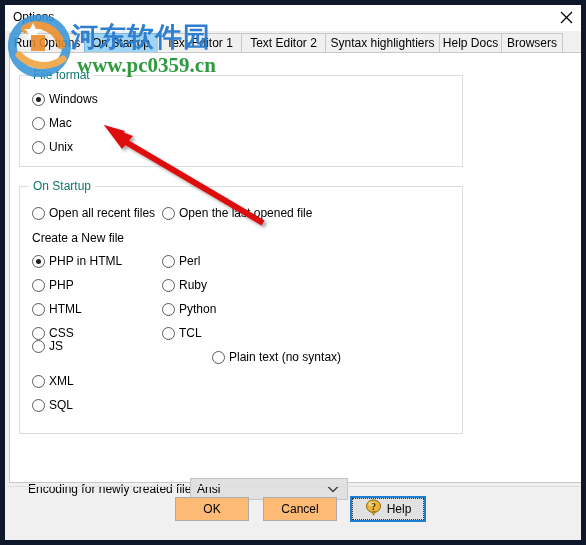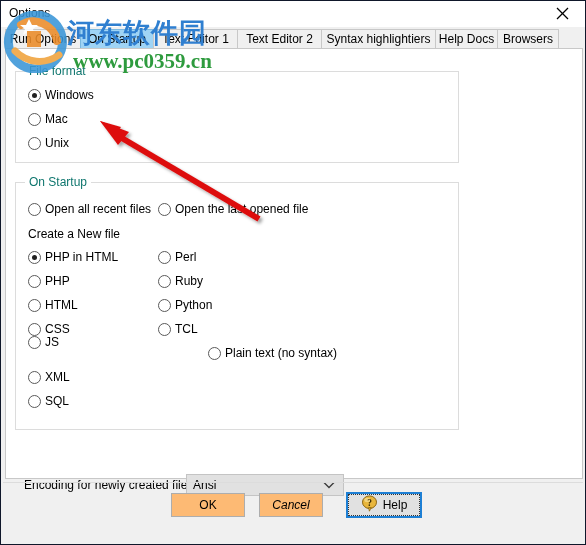--- a/index.html
+++ b/index.html
@@ -10,21 +10,21 @@
   body {
     font-family: "Liberation Sans", sans-serif;
     -webkit-font-smoothing: antialiased;
   }
 
   #window {
     position: relative;
     width: 586px;
     height: 545px;
     box-sizing: border-box;
-    border: 1px solid #0f172a;
+    border: 5px solid #0f172a;
     background: #f0f0f0;
     overflow: hidden;
   }
 
   
   #titlebar {
     position: absolute;
     left: 0; top: 0;
     width: 584px;
     height: 25px;
@@ -396,21 +396,21 @@
         </svg>
       </span>
     </div>
   </div>
 
   <div id="bottom-sep"></div>
 
   <div class="dlgbtn" style="left:170px; top:492px; width:74px;">
     <span>OK</span>
   </div>
-  <div class="dlgbtn" style="left:258px; top:492px; width:64px;font-style:italic;">
+  <div class="dlgbtn" style="left:258px; top:492px; width:74px;">
     <span>Cancel</span>
   </div>
   <div class="dlgbtn" id="help-btn" style="left:345px; top:491px; width:76px; height:26px;">
     <div id="help-inner">
       <span>
         <svg width="17" height="17" viewBox="0 0 17 17">
           <ellipse cx="8.5" cy="7.2" rx="7" ry="6.3" fill="#e8b63c" stroke="#8a6412" stroke-width="1"></ellipse>
           <ellipse cx="6.3" cy="5" rx="3" ry="2.2" fill="#f6dd93" opacity="0.75"></ellipse>
           <path d="M7.6 12.6 L8.4 16.2 L10.2 12.6 Z" fill="#e8b63c" stroke="#8a6412" stroke-width="0.8"></path>
           <text x="8.5" y="10.6" font-family="'Liberation Serif', serif" font-size="9.5" font-weight="bold" fill="#3a2a06" text-anchor="middle">?</text>

